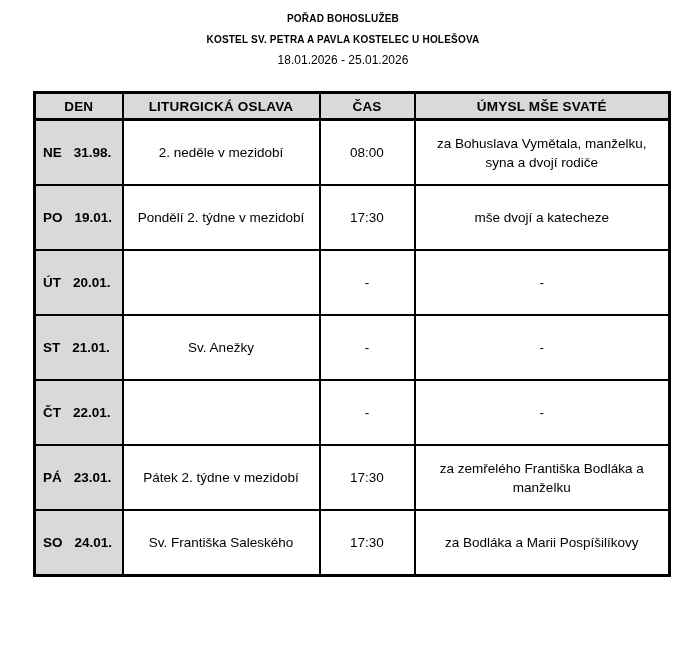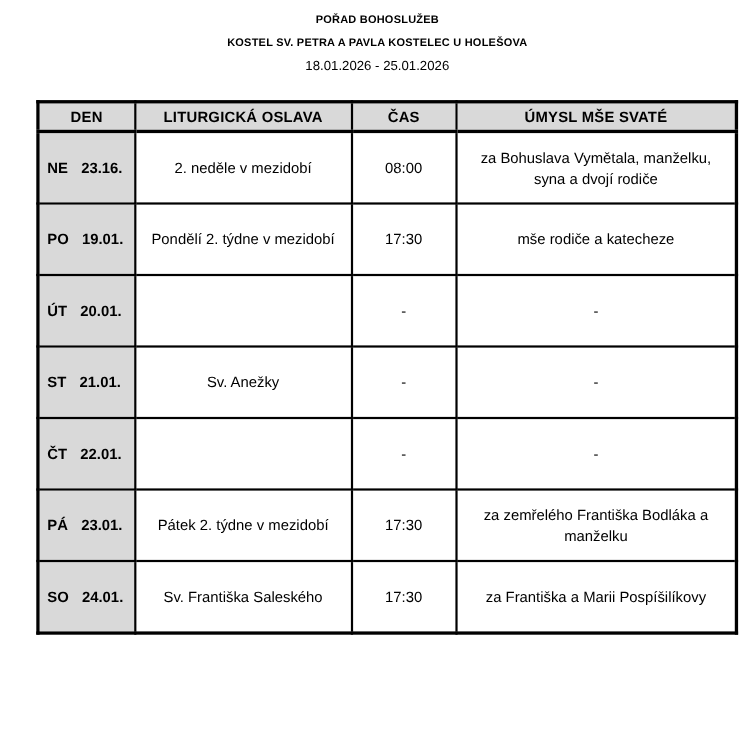--- a/index.html
+++ b/index.html
@@ -93,34 +93,34 @@
     <tr>
       <th>DEN</th>
       <th>LITURGICKÁ OSLAVA</th>
       <th>ČAS</th>
       <th>ÚMYSL MŠE SVATÉ</th>
     </tr>
   </thead>
   <tbody id="schedule-body">
   <tr>
     <td class="day-cell">
-      <span class="day-label">NE</span><span class="date-label">23.16.</span>
+      <span class="day-label">NE</span><span class="date-label">31.98.</span>
     </td>
     <td class="celebration-cell">2. neděle v mezidobí</td>
     <td class="time-cell">08:00</td>
     <td class="intention-cell">za Bohuslava Vymětala, manželku, syna a dvojí rodiče</td>
   </tr>
 
   <tr>
     <td class="day-cell">
       <span class="day-label">PO</span><span class="date-label">19.01.</span>
     </td>
     <td class="celebration-cell">Pondělí 2. týdne v mezidobí</td>
     <td class="time-cell">17:30</td>
-    <td class="intention-cell">mše rodiče a katecheze</td>
+    <td class="intention-cell">mše dvojí a katecheze</td>
   </tr>
 
   <tr>
     <td class="day-cell">
       <span class="day-label">ÚT</span><span class="date-label">20.01.</span>
     </td>
     <td class="celebration-cell"></td>
     <td class="time-cell">-</td>
     <td class="intention-cell">-</td>
   </tr>
@@ -151,17 +151,17 @@
     <td class="time-cell">17:30</td>
     <td class="intention-cell">za zemřelého Františka Bodláka a manželku</td>
   </tr>
 
   <tr>
     <td class="day-cell">
       <span class="day-label">SO</span><span class="date-label">24.01.</span>
     </td>
     <td class="celebration-cell">Sv. Františka Saleského</td>
     <td class="time-cell">17:30</td>
-    <td class="intention-cell">za Františka a Marii Pospíšilíkovy</td>
+    <td class="intention-cell">za Bodláka a Marii Pospíšilíkovy</td>
   </tr>
 
 </tbody>
 </table>
 
 </body></html>

